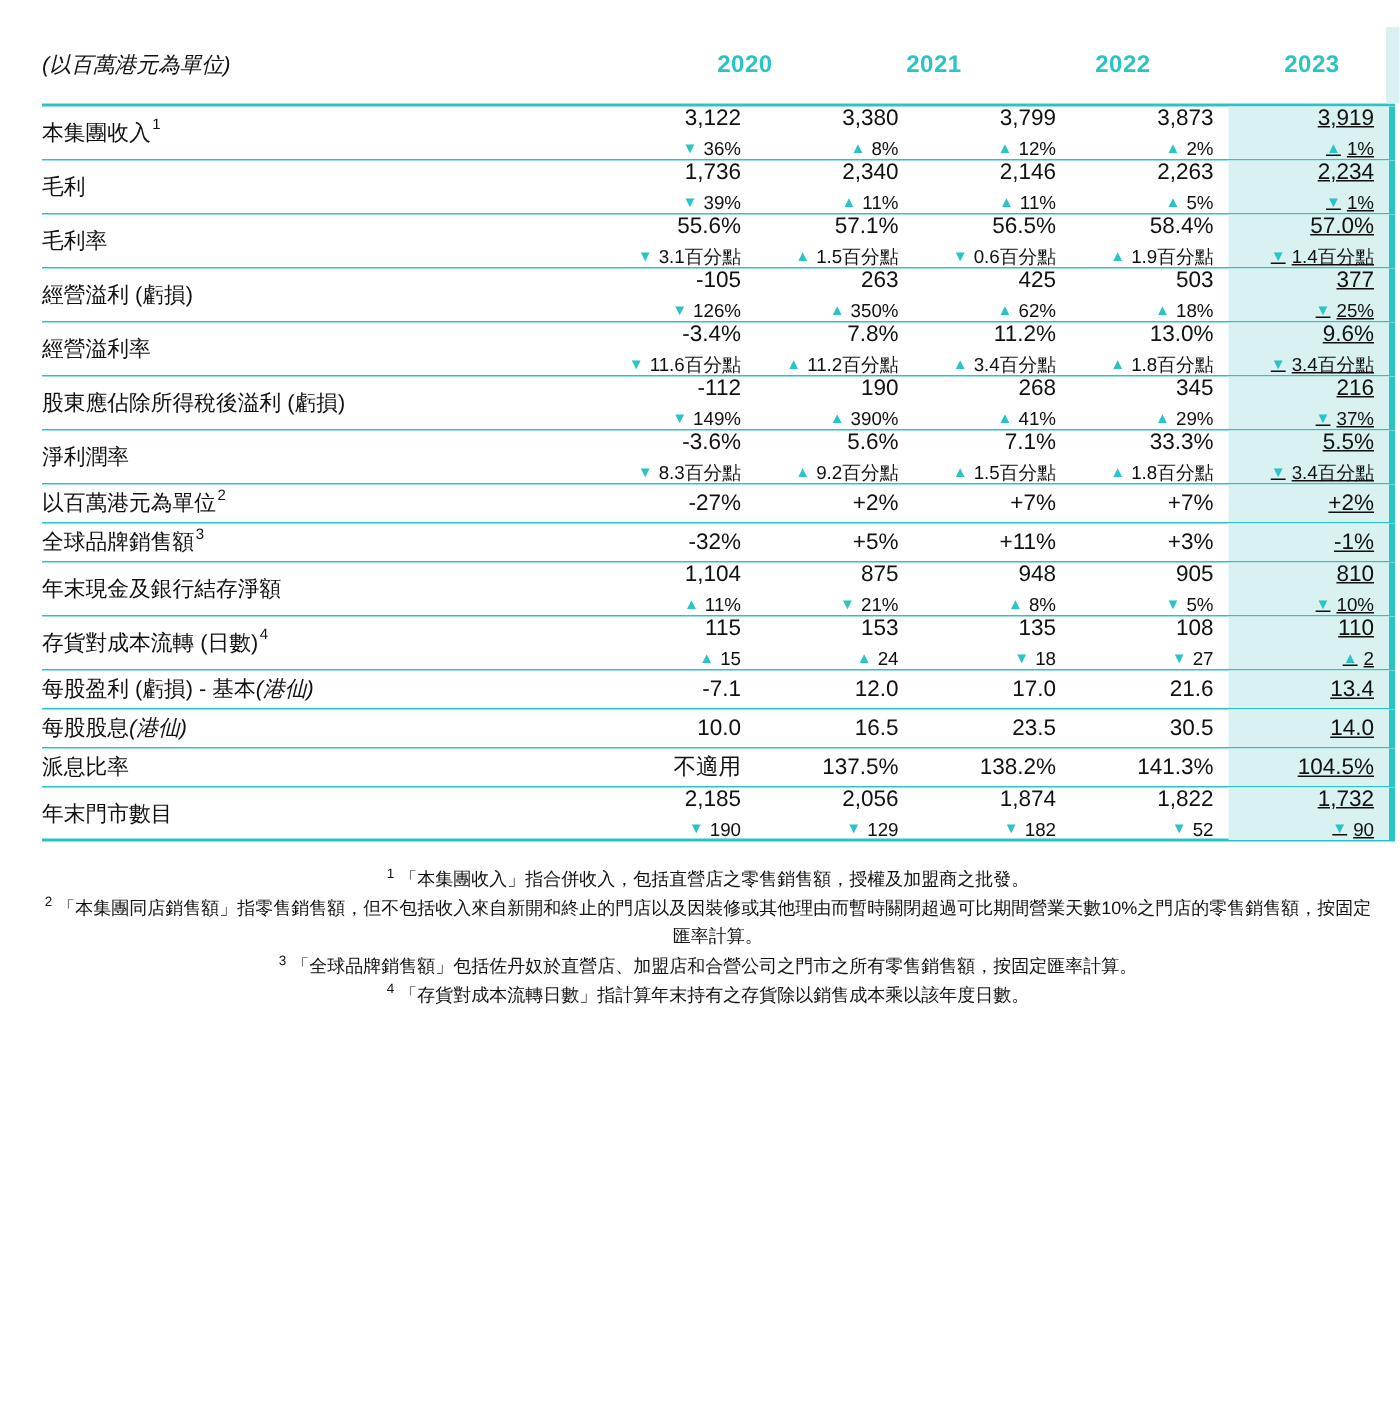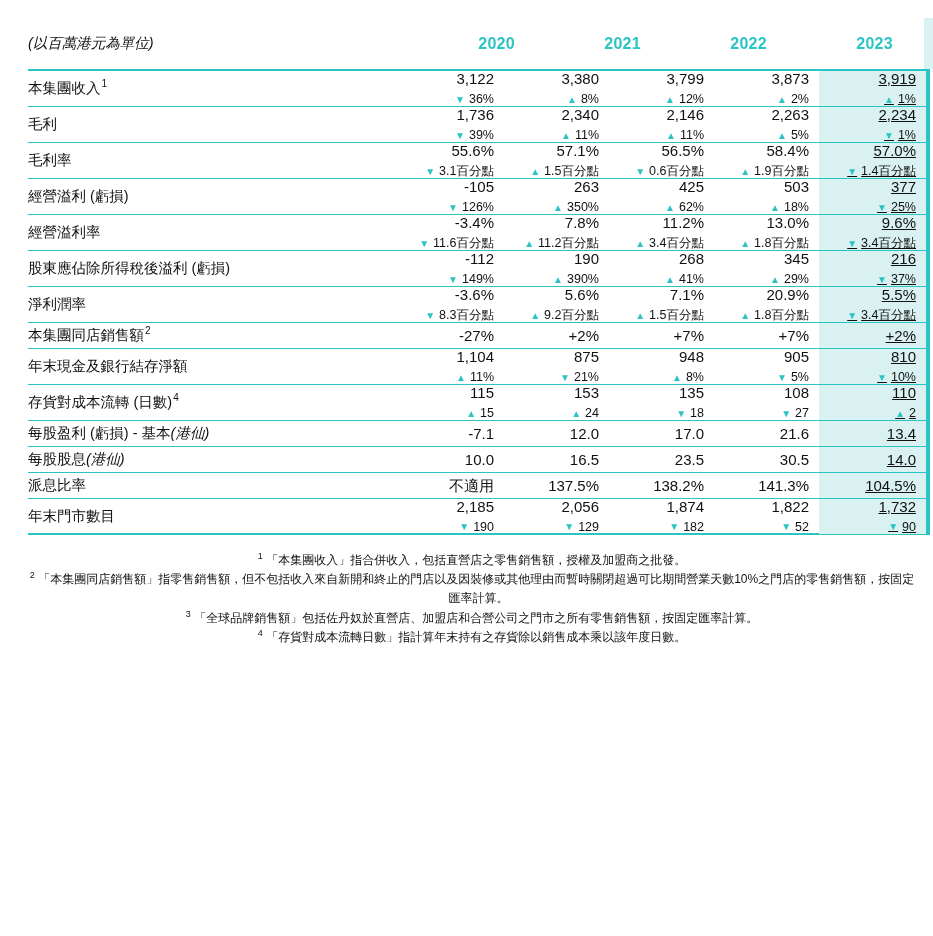--- a/index.html
+++ b/index.html
@@ -379,53 +379,74 @@
             </div>
           </div>
           <div class="cell value-cell">
             <div class="val">7.1%</div>
             <div class="chg">
               <span class="arrow">▲</span>
               <span>1.5百分點</span>
             </div>
           </div>
           <div class="cell value-cell">
-            <div class="val">20.9%</div>
+            <div class="val">33.3%</div>
             <div class="chg">
               <span class="arrow">▲</span>
               <span>1.8百分點</span>
             </div>
           </div>
           <div class="cell value-cell hl">
             <div class="val">5.5%</div>
             <div class="chg">
               <span class="arrow">▼</span>
               <span>3.4百分點</span>
             </div>
           </div>
         </div>
         <div class="grid-row data-row single-line">
           <div class="cell label-cell">
-            <span>本集團同店銷售額</span>
+            <span>以百萬港元為單位</span>
             <sup>2</sup>
           </div>
           <div class="cell value-cell">
             <div class="val">-27%</div>
           </div>
           <div class="cell value-cell">
             <div class="val">+2%</div>
           </div>
           <div class="cell value-cell">
             <div class="val">+7%</div>
           </div>
           <div class="cell value-cell">
             <div class="val">+7%</div>
           </div>
           <div class="cell value-cell hl">
             <div class="val">+2%</div>
+          </div>
+        </div>
+        <div class="grid-row data-row single-line">
+          <div class="cell label-cell">
+            <span>全球品牌銷售額</span>
+            <sup>3</sup>
+          </div>
+          <div class="cell value-cell">
+            <div class="val">-32%</div>
+          </div>
+          <div class="cell value-cell">
+            <div class="val">+5%</div>
+          </div>
+          <div class="cell value-cell">
+            <div class="val">+11%</div>
+          </div>
+          <div class="cell value-cell">
+            <div class="val">+3%</div>
+          </div>
+          <div class="cell value-cell hl">
+            <div class="val">-1%</div>
           </div>
         </div>
         <div class="grid-row data-row two-line">
           <div class="cell label-cell">
             <span>年末現金及銀行結存淨額</span>
           </div>
           <div class="cell value-cell">
             <div class="val">1,104</div>
             <div class="chg">
               <span class="arrow">▲</span>

